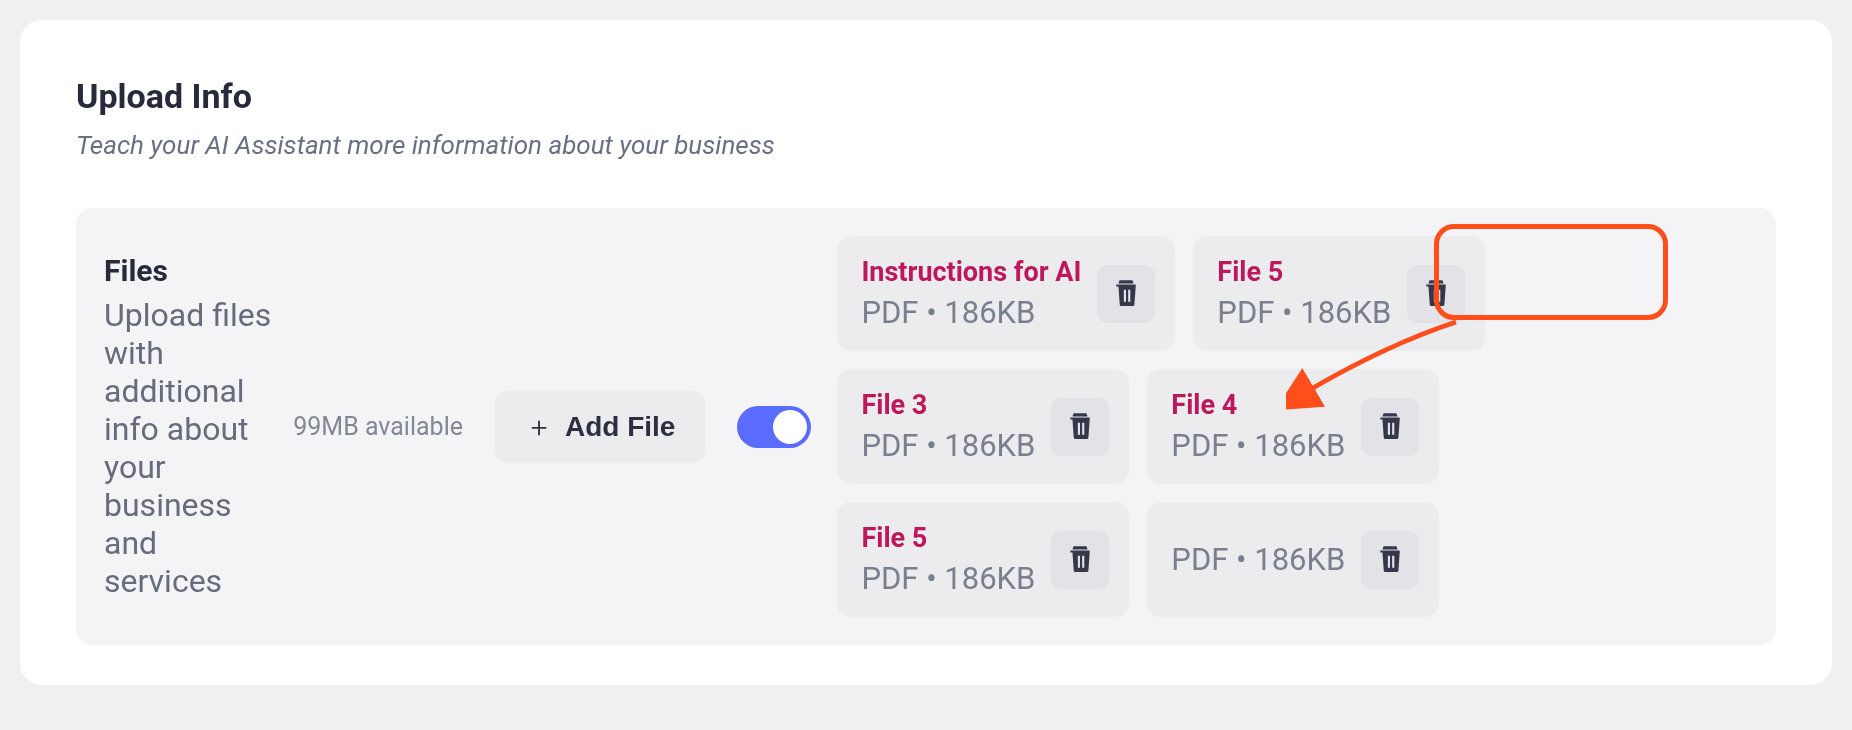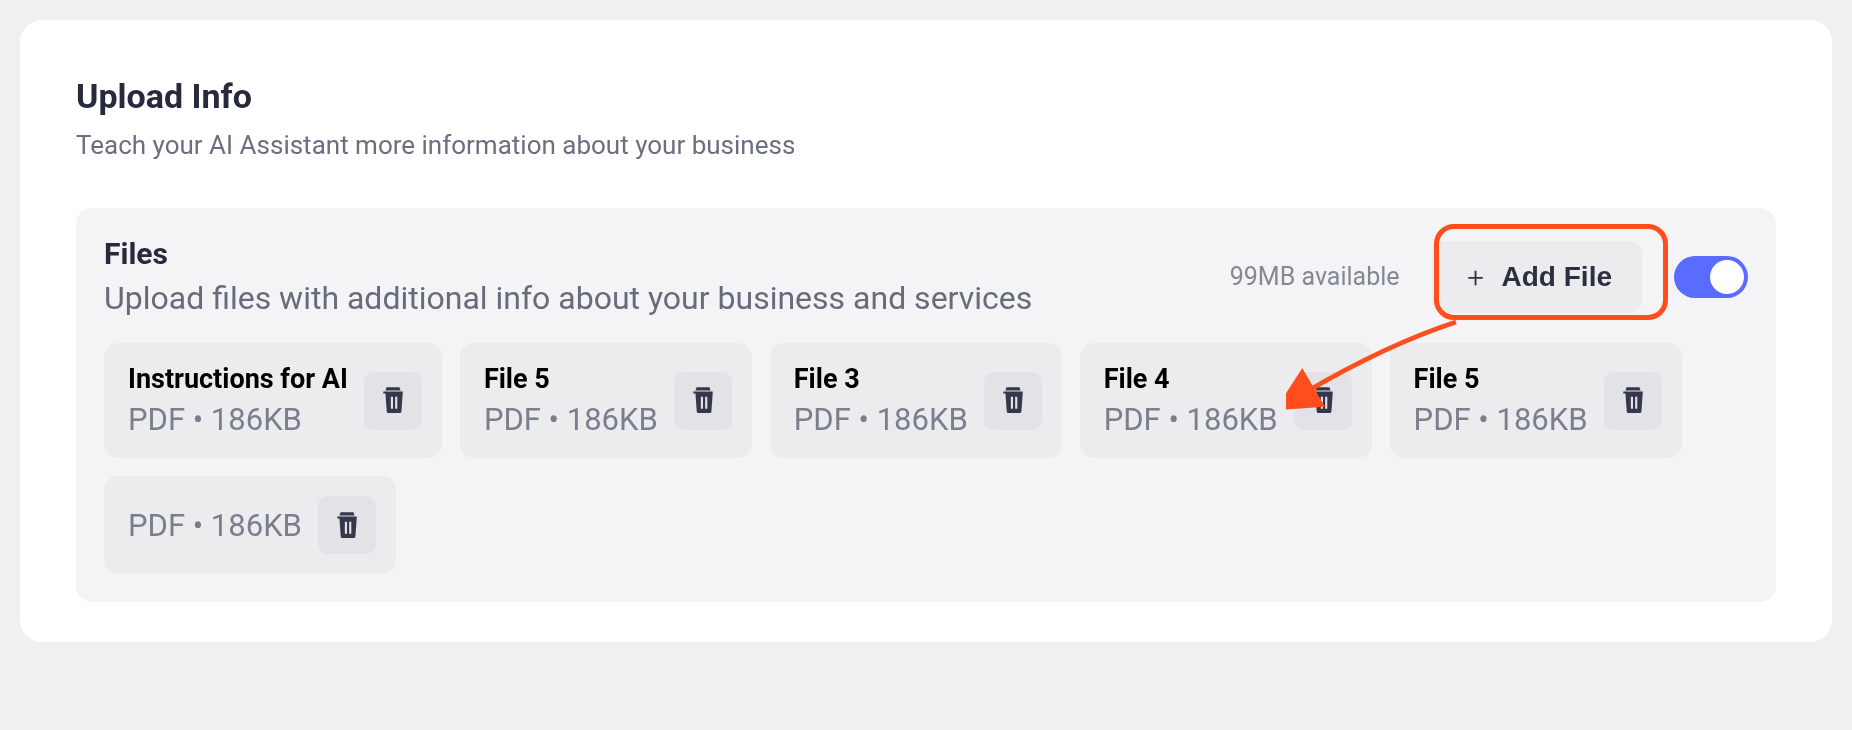--- a/index.html
+++ b/index.html
@@ -19,27 +19,28 @@
     .page-title {
       font-size: 34px;
       font-weight: 700;
       color: #262a3a;
       margin-bottom: 14px;
     }
     .page-subtitle {
       font-size: 26px;
       color: #6b7080;
       margin-bottom: 48px;
+      font-style: italic;
     }
     .panel {
       background: #f4f4f6;
       border-radius: 16px;
       padding: 28px 28px 28px 28px;
       display: flex;
-      flex-direction: column;
+      flex-direction: row;
       gap: 26px;
       position: relative;
     }
     .panel-header {
       display: flex;
       justify-content: space-between;
       align-items: center;
       gap: 20px;
     }
     .panel-header-left {
@@ -121,21 +122,21 @@
       display: flex;
       justify-content: space-between;
       align-items: center;
       gap: 16px;
       min-width: 260px;
     }
     .file-info { flex: 1; }
     .file-name {
       font-size: 27px;
       font-weight: 700;
-      color: #000000;
+      color: #be185d;
       margin-bottom: 6px;
       white-space: nowrap;
     }
     .file-meta {
       font-size: 31px;
       color: #7a7f8e;
     }
     .trash-btn {
       width: 58px;
       height: 58px;

